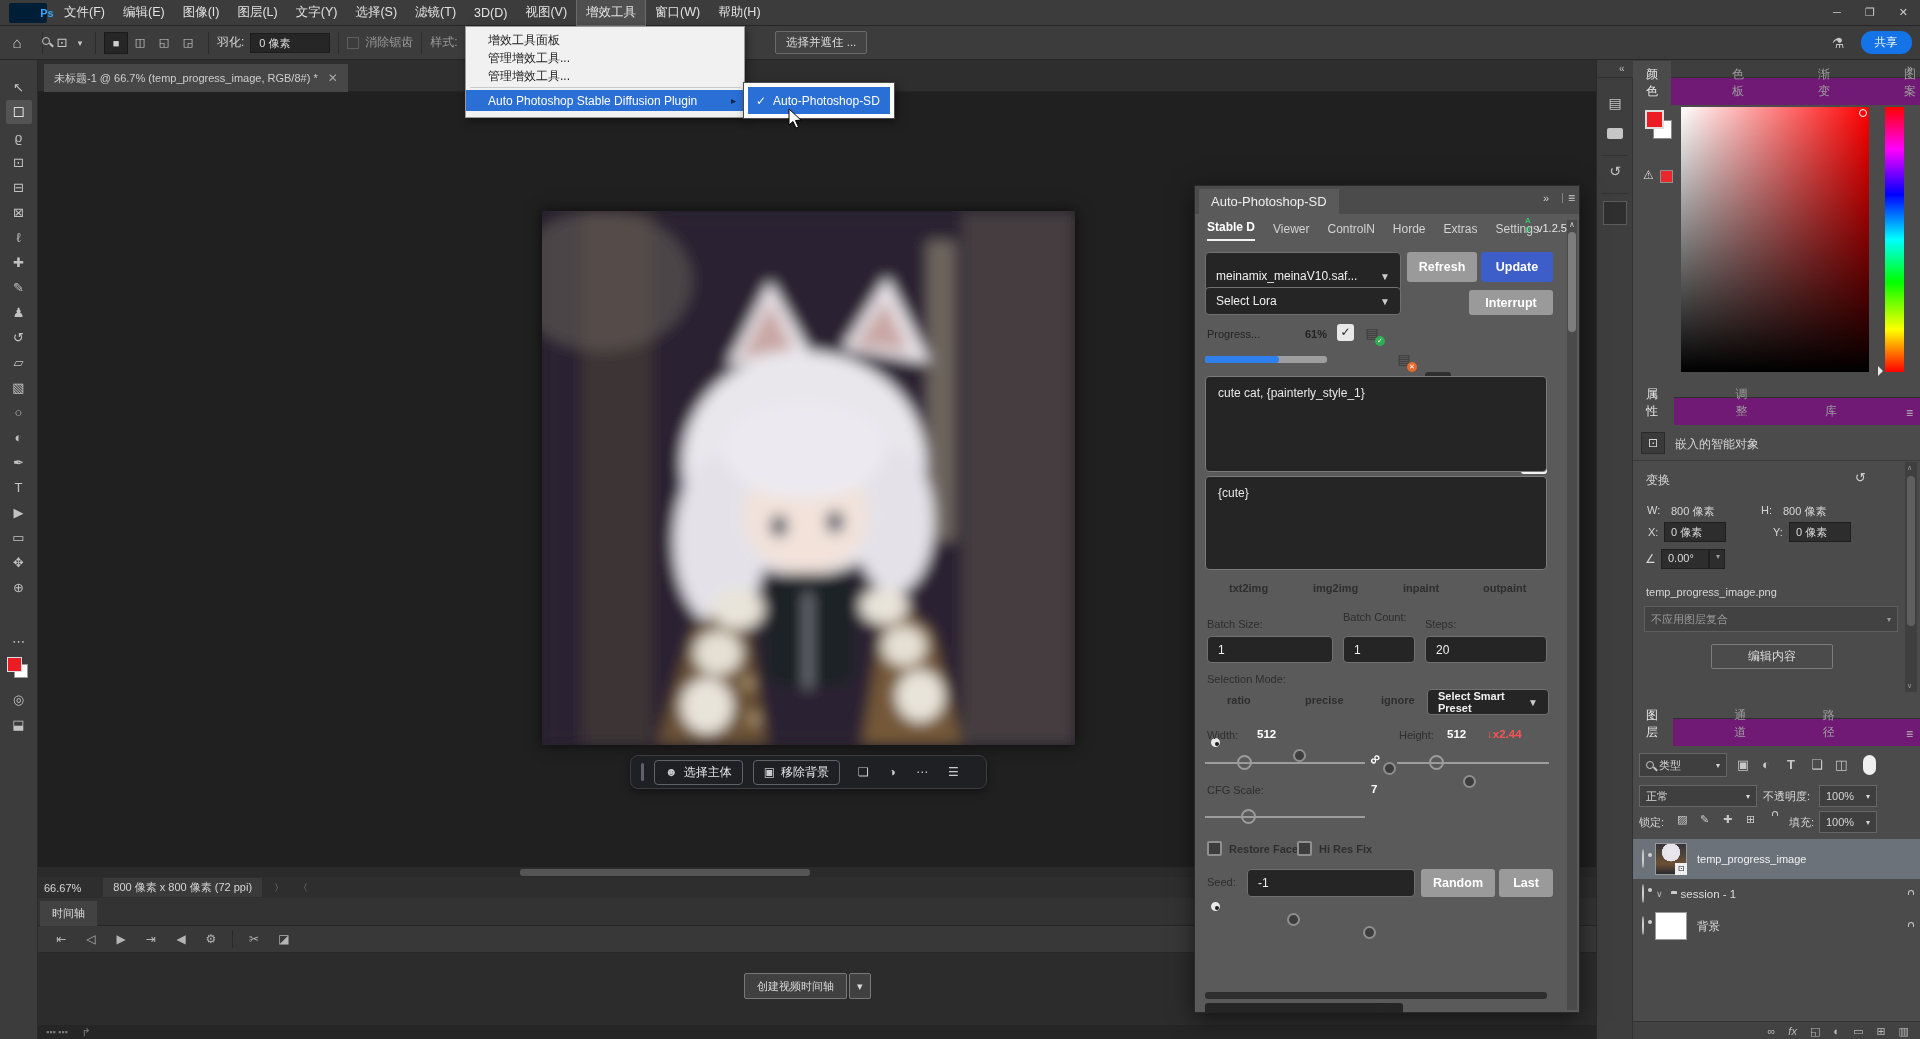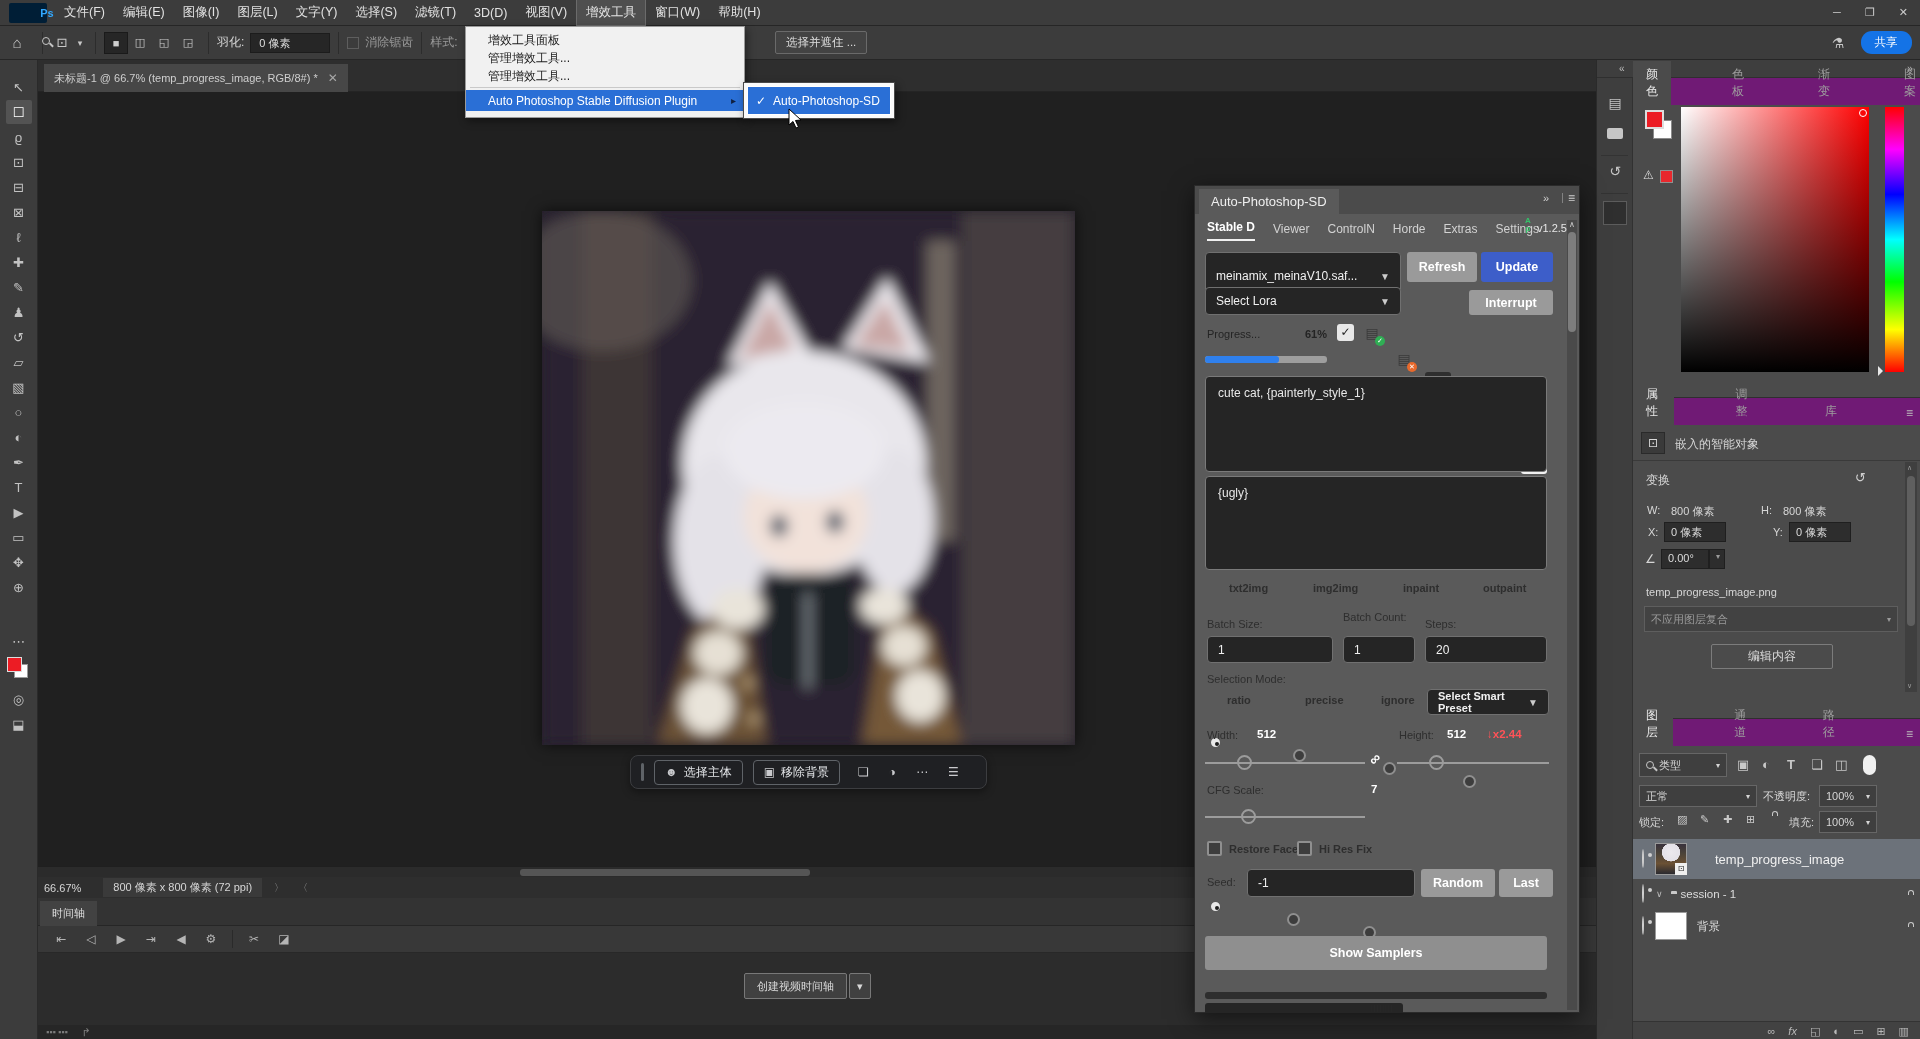--- a/index.html
+++ b/index.html
@@ -342,21 +342,21 @@
   </div>
   <div class="ab" style="left:142px; top:138px; width:17px; height:17px; background:#e8e8e8; border-radius:3px; color:#222; font-size:12px; text-align:center; line-height:16px;">✓</div>
   <div class="iconbtn ab" style="left:164px; top:134px; color:#3a3a3a;">▤<span class="badge" style="background:#2fae54;">✓</span></div>
   <div class="iconbtn ab" style="left:196px; top:134px; color:#3a3a3a;">▤<span class="badge" style="background:#e8692c;">✕</span></div>
   <div class="iconbtn ab" style="left:230px; top:134px; background:#2f2f2f; color:#f0f0f0;">▣</div>
   <div class="iconbtn white ab" style="left:262px; top:134px;">◉</div>
   <div class="iconbtn ab" style="left:294px; top:134px; border:2px solid #f4f4f4; border-radius:50%; width:24px; height:24px; color:#f4f4f4; font-size:11px; font-weight:bold;">R</div>
   <div class="iconbtn white ab" style="left:326px; top:134px;">✎</div>
 
   <div class="sdarea ab" style="left:10px; top:190px; width:342px; height:96px;">cute cat, {painterly_style_1}</div>
-  <div class="sdarea ab" style="left:10px; top:290px; width:342px; height:94px;">{ugly}</div>
+  <div class="sdarea ab" style="left:10px; top:290px; width:342px; height:94px;">{cute}</div>
 
   <div class="radio sel ab" style="left:14px; top:396px;"></div>
   <span class="sdlabel ab" style="left:34px; top:396px;">txt2img</span>
   <div class="radio ab" style="left:98px; top:396px;"></div>
   <span class="sdlabel ab" style="left:118px; top:396px;">img2img</span>
   <div class="radio ab" style="left:188px; top:396px;"></div>
   <span class="sdlabel ab" style="left:208px; top:396px;">inpaint</span>
   <div class="radio ab" style="left:268px; top:396px;"></div>
   <span class="sdlabel ab" style="left:288px; top:396px;">outpaint</span>
 
@@ -401,21 +401,20 @@
   <div class="sdcheck ab" style="left:12px; top:655px;"></div>
   <span class="sdlabel ab" style="left:34px; top:657px;">Restore Faces</span>
   <div class="sdcheck ab" style="left:102px; top:655px;"></div>
   <span class="sdlabel ab" style="left:124px; top:657px;">Hi Res Fix</span>
 
   <span class="sdlabel ab" style="left:12px; top:690px; font-weight:normal;">Seed:</span>
   <div class="sddrop ab" style="left:52px; top:683px; width:168px; height:28px;">-1</div>
   <div class="sdbtn ab" style="left:226px; top:683px; width:74px; height:28px;">Random</div>
   <div class="sdbtn ab" style="left:304px; top:683px; width:54px; height:28px;">Last</div>
 
-  <div class="sdbtn ab" style="left:10px; top:750px; width:342px; height:34px; background:#8f8f8f;">Show Samplers</div>
 
   <div class="ab" style="left:10px; top:806px; width:342px; height:7px; background:#2e2e2e; border-radius:3px;"></div>
   <div class="ab" style="left:10px; top:817px; width:198px; height:10px; background:#252525; border-radius:3px 3px 0 0;"></div>
   <div class="ab" style="left:176px; top:818px; color:#2a2a2a; font-size:7px; letter-spacing:1px;">||||||||</div>
 
   <div class="ab" style="left:372px; top:34px; width:10px; height:790px; background:#4a4a4a;">
     <div class="ab" style="left:0px; top:0px; width:10px; color:#cfcfcf; font-size:8px; text-align:center;">∧</div>
     <div class="ab" style="left:1px; top:12px; width:8px; height:100px; background:#7d7d7d; border-radius:4px;"></div>
   </div>
 </div>
@@ -537,21 +536,21 @@
         <span style="margin-left:auto; font-size:8px;">▾</span>
     </div>
 
     <div class="ab" style="left:0; top:120px; width:288px; height:40px; background:#6c727a; display:flex; align-items:center;">
       <span style="margin-left:9px;"><span class="eye"></span></span>
       <span style="margin-left:11px; width:32px; height:32px; border:1px solid #9a9a9a; position:relative; background:
         radial-gradient(circle at 50% 28%, #ece9ee 0%, #e4e1e8 34%, transparent 35%),
         linear-gradient(180deg, #39323d 0%, #4a4238 30%, #6b5134 65%, #2a2a30 100%);">
         <span style="position:absolute; right:-1px; bottom:-1px; width:12px; height:12px; background:#f0f0f0; color:#222; font-size:8px; line-height:12px; text-align:center;">⊡</span>
       </span>
-      <span style="margin-left:28px; color:#f0f0f0; font-size:13px;">temp_progress_image</span>
+      <span style="margin-left:10px; color:#f0f0f0; font-size:11px;">temp_progress_image</span>
     </div>
     <div class="ab" style="left:0; top:160px; width:288px; height:30px; display:flex; align-items:center;">
       <span style="margin-left:9px;"><span class="eye"></span></span>
       <span style="margin-left:12px; color:#bdbdbd; font-size:9px;">∨</span>
       <span style="margin-left:8px;"><span class="folder"></span></span>
       <span style="margin-left:10px; color:#dcdcdc; font-size:11.5px;">session - 1</span>
       <span style="margin-left:auto; margin-right:14px;"><span class="lockic"></span></span>
     </div>
     <div class="ab" style="left:0; top:190px; width:288px; height:34px; display:flex; align-items:center;">
       <span style="margin-left:9px;"><span class="eye"></span></span>

